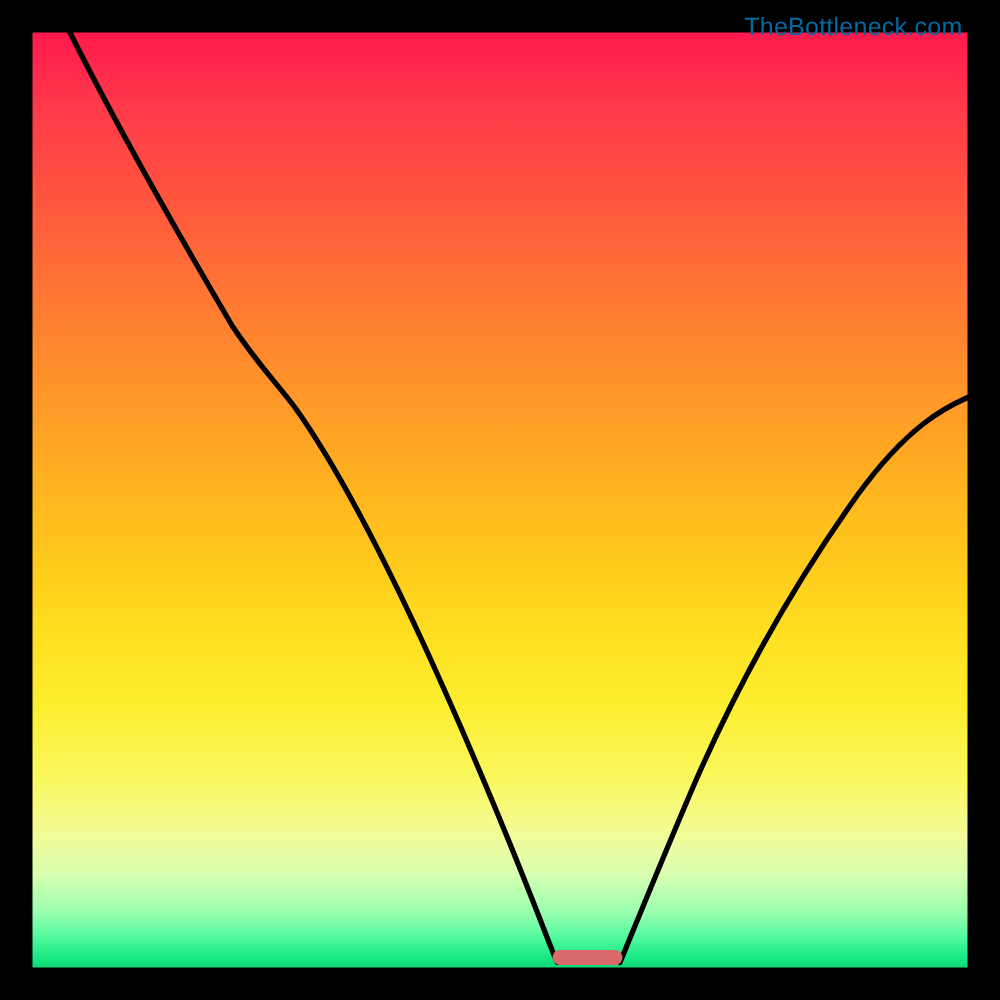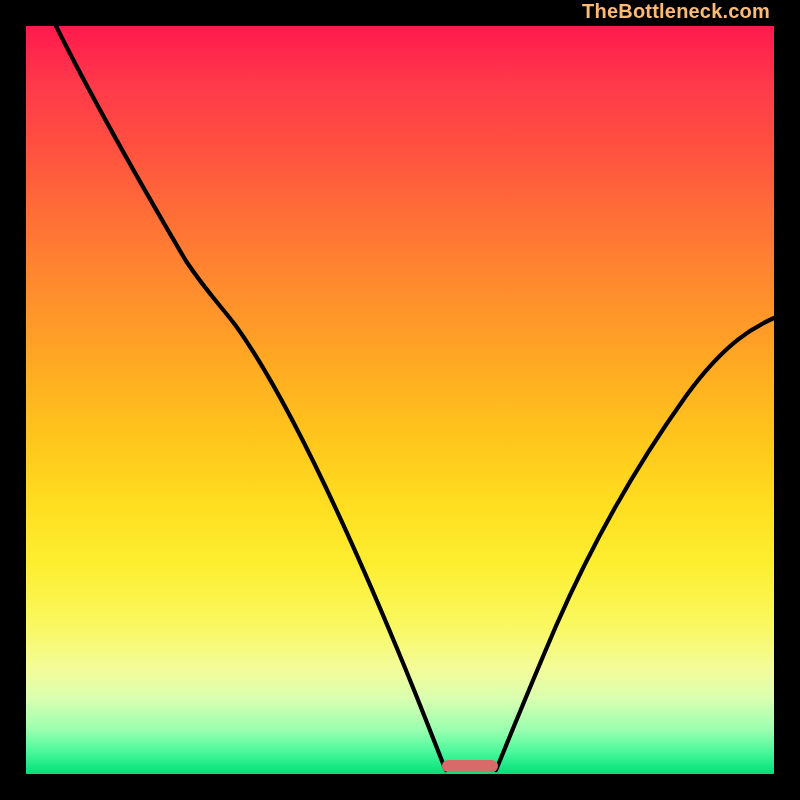--- a/index.html
+++ b/index.html
@@ -55,27 +55,26 @@
     overflow: visible;
   }
   .marker {
     position: absolute;
     height: 12px;
     border-radius: 6px;
     background: #d86a6a; 
   }
   .watermark {
     position: absolute;
-    top: 0;
+    top: 11px;
     right: 30px;
-    color: #fdba74;
+    color: #0369a1;
     font-size: 20px;
     letter-spacing: 0.2px;
     user-select: none;
-    font-weight: bold;
   }
 </style>
 </head>
 <body>
 
 <div class="frame">
 
   <div class="plot-area">
 
     <svg class="curves" viewBox="0 0 748 748" preserveAspectRatio="none">

